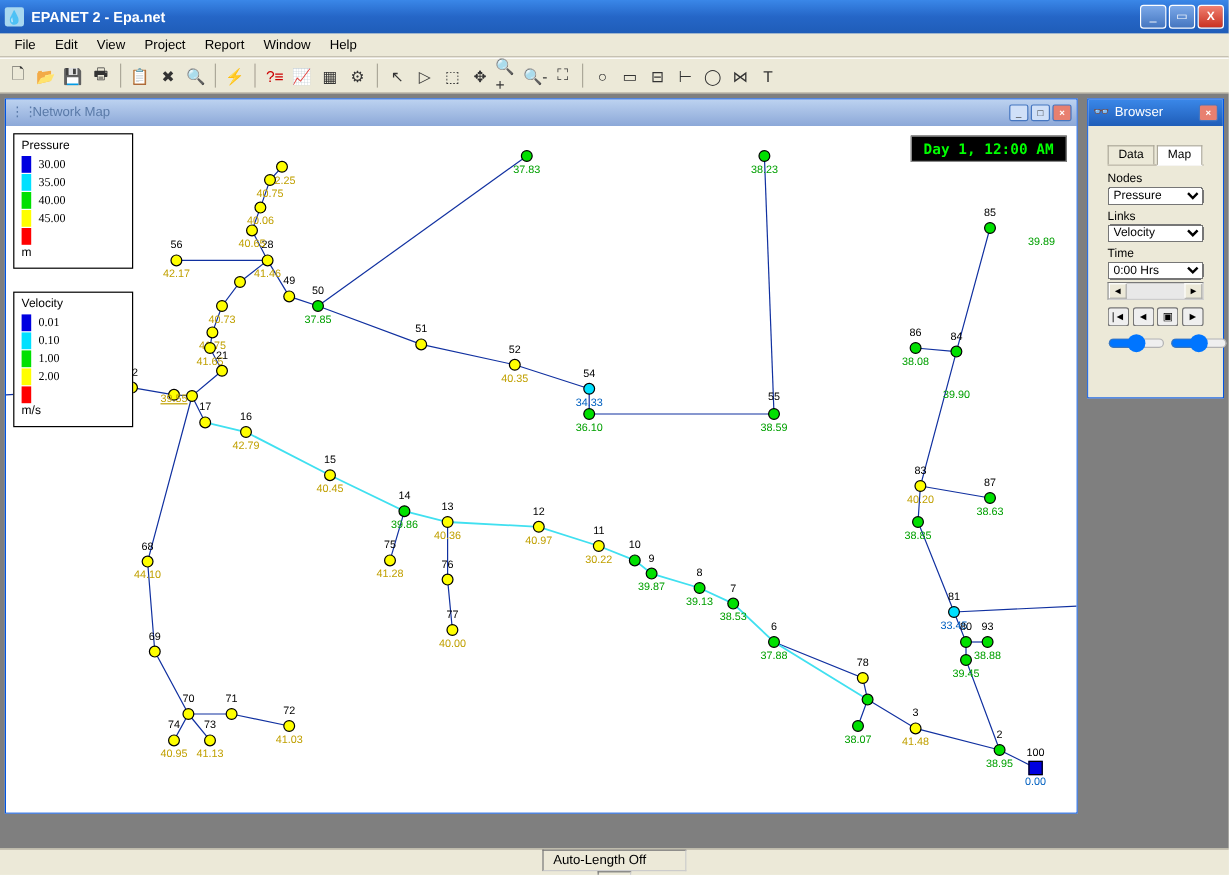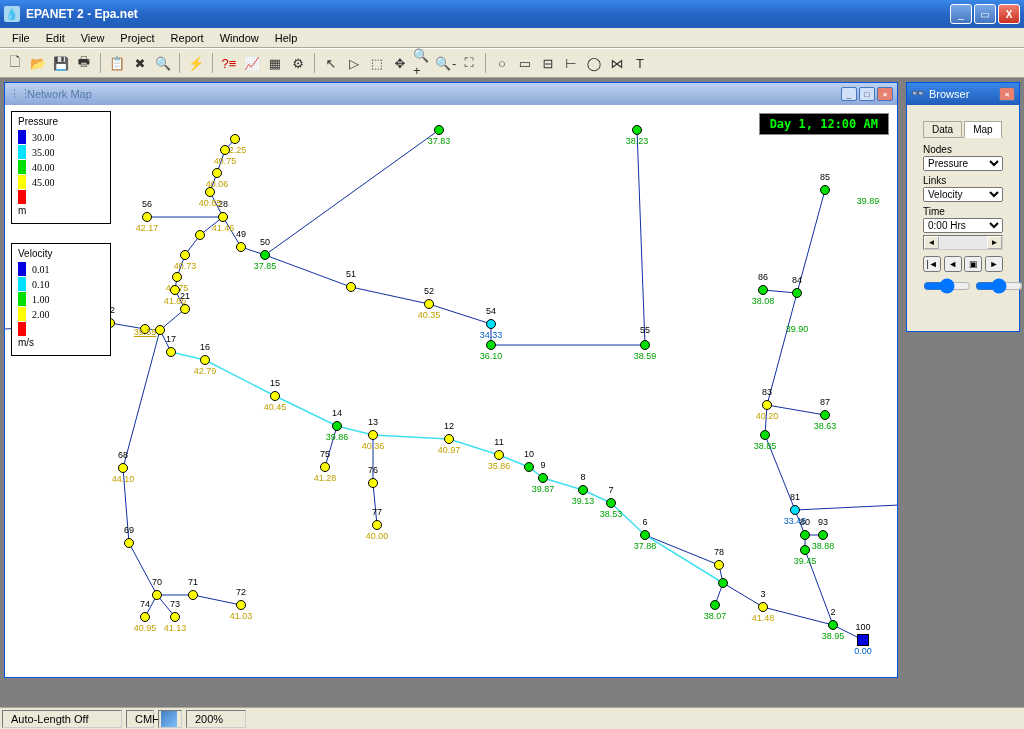--- a/index.html
+++ b/index.html
@@ -67,21 +67,21 @@
 .flbl { font-size: 10px; margin-top: 4px; }
 .combo { width: 100%; font-size: 10px; margin-top: 1px; }
 .vcr { display: flex; justify-content: space-between; margin-top: 6px; }
 .vcr button { width: 18px; height: 16px; font-size: 9px; cursor: pointer; }
 .slider { display: flex; gap: 4px; margin-top: 6px; }
 .slider input { width: 48px; }
 .scrollbar-h { display: flex; width: 100%; height: 15px; margin-top: 2px; border: 1px inset #ccc; background: #e8e8e8;}
 .scrollbar-h .arr { width: 15px; background: #ece9d8; border: 1px outset #fff; display:flex;align-items:center;justify-content:center;font-size:8px;cursor:pointer;}
 
 
-.statusbar { position: absolute; bottom: 0; left: 0; right: 0; height: 22px; background: #ece9d8; border-top: 1px solid #aca899; display: flex; align-items: center; font-size: 11px; }
+.statusbar { position: absolute; bottom: 0; left: 0; right: 0; height: 22px; background: #ece9d8; border-top: 1px solid #aca899; display: flex; align-items: center; font-size: 11px; flex-direction: column; }
 .statusbar .cell { border: 1px inset #ccc; padding: 2px 8px; margin: 0 2px; height: 18px; display: flex; align-items: center; }
 .faucet { width:16px;height:16px;background:linear-gradient(135deg,#4080c0,#80c0ff); }
 </style>
 </head>
 <body>
 
 <div class="titlebar">
   <div class="icon">💧</div>
   <div class="title">EPANET 2 - Epa.net</div>
   <div class="wbtn">_</div>
@@ -221,21 +221,21 @@
           <div class="node yellow" style="left: 368px; top: 378px;"></div>
           <div class="nlbl id" style="left: 368px; top: 360px;">76</div>
           <div class="node yellow" style="left: 372px; top: 420px;"></div>
           <div class="nlbl id" style="left: 372px; top: 402px;">77</div>
           <div class="nlbl val-y" style="left: 372px; top: 426px;">40.00</div>
           <div class="node yellow" style="left: 444px; top: 334px;"></div>
           <div class="nlbl id" style="left: 444px; top: 316px;">12</div>
           <div class="nlbl val-y" style="left: 444px; top: 340px;">40.97</div>
           <div class="node yellow" style="left: 494px; top: 350px;"></div>
           <div class="nlbl id" style="left: 494px; top: 332px;">11</div>
-          <div class="nlbl val-y" style="left: 494px; top: 356px;">35.86</div>
+          <div class="nlbl val-y" style="left: 494px; top: 356px;">30.22</div>
           <div class="node green" style="left: 524px; top: 362px;"></div>
           <div class="nlbl id" style="left: 524px; top: 344px;">10</div>
           <div class="node green" style="left: 538px; top: 373px;"></div>
           <div class="nlbl id" style="left: 538px; top: 355px;">9</div>
           <div class="nlbl val-g" style="left: 538px; top: 379px;">39.87</div>
           <div class="node green" style="left: 578px; top: 385px;"></div>
           <div class="nlbl id" style="left: 578px; top: 367px;">8</div>
           <div class="nlbl val-g" style="left: 578px; top: 391px;">39.13</div>
           <div class="node green" style="left: 606px; top: 398px;"></div>
           <div class="nlbl id" style="left: 606px; top: 380px;">7</div>

